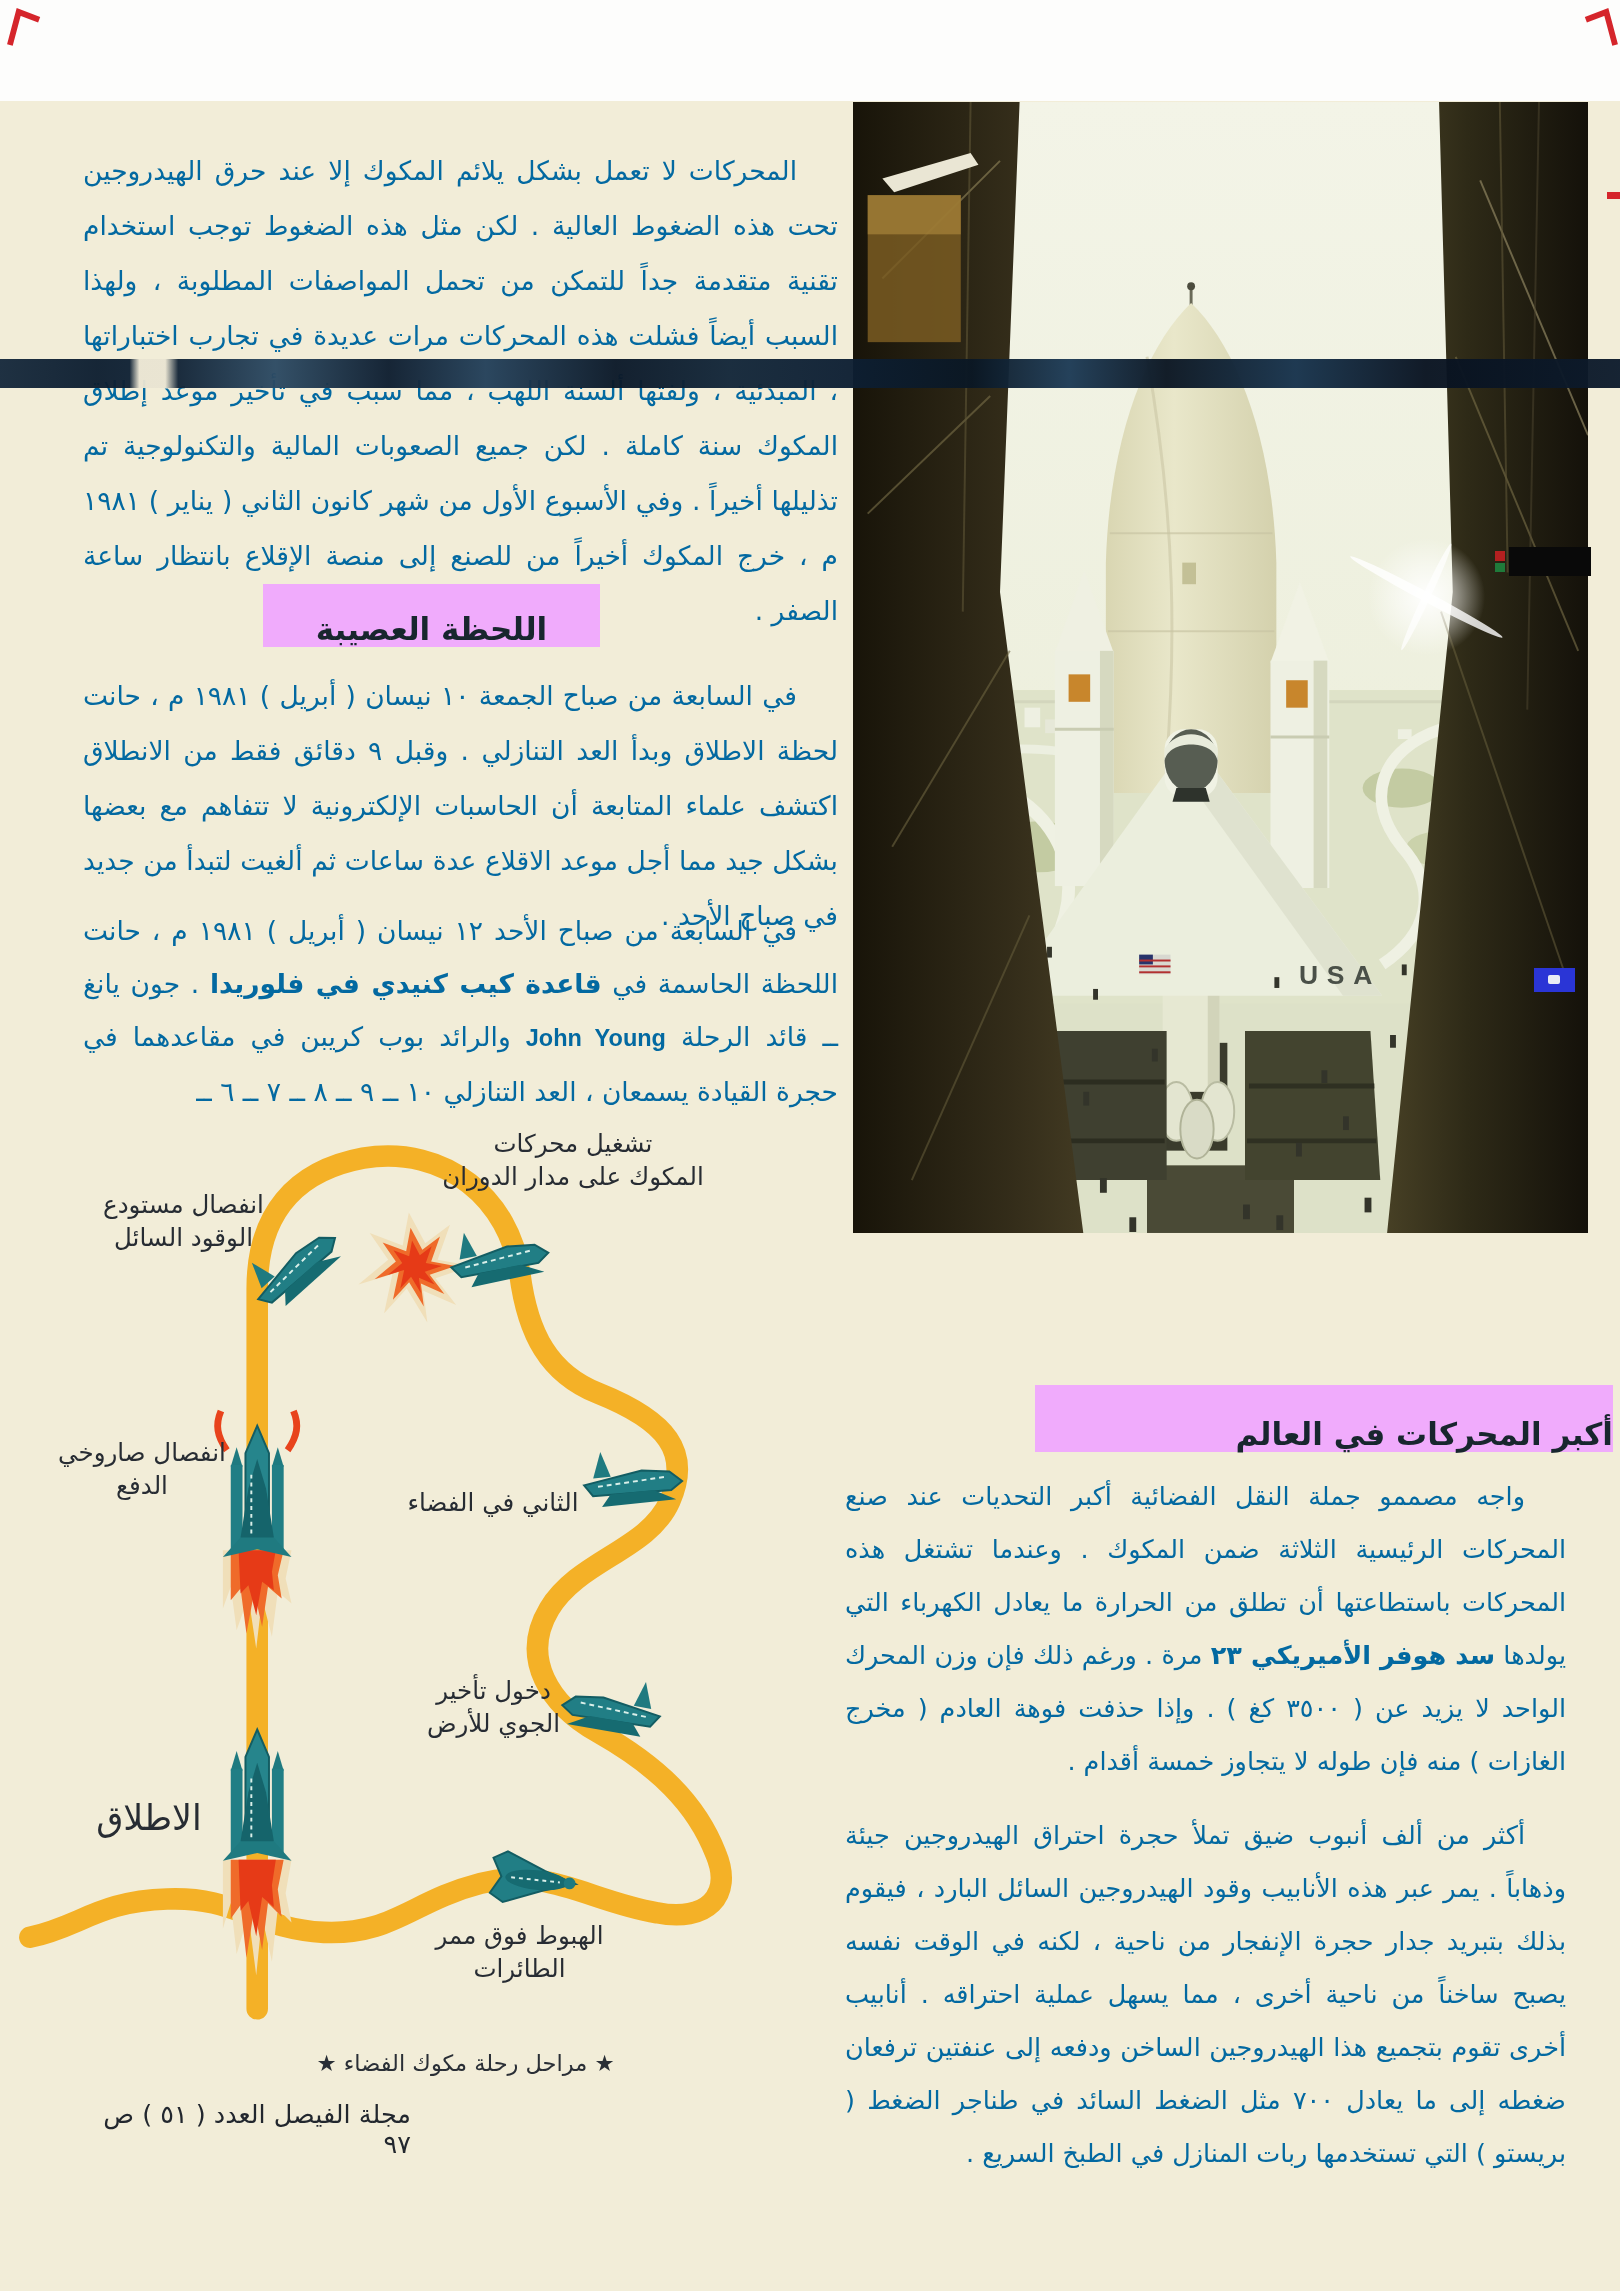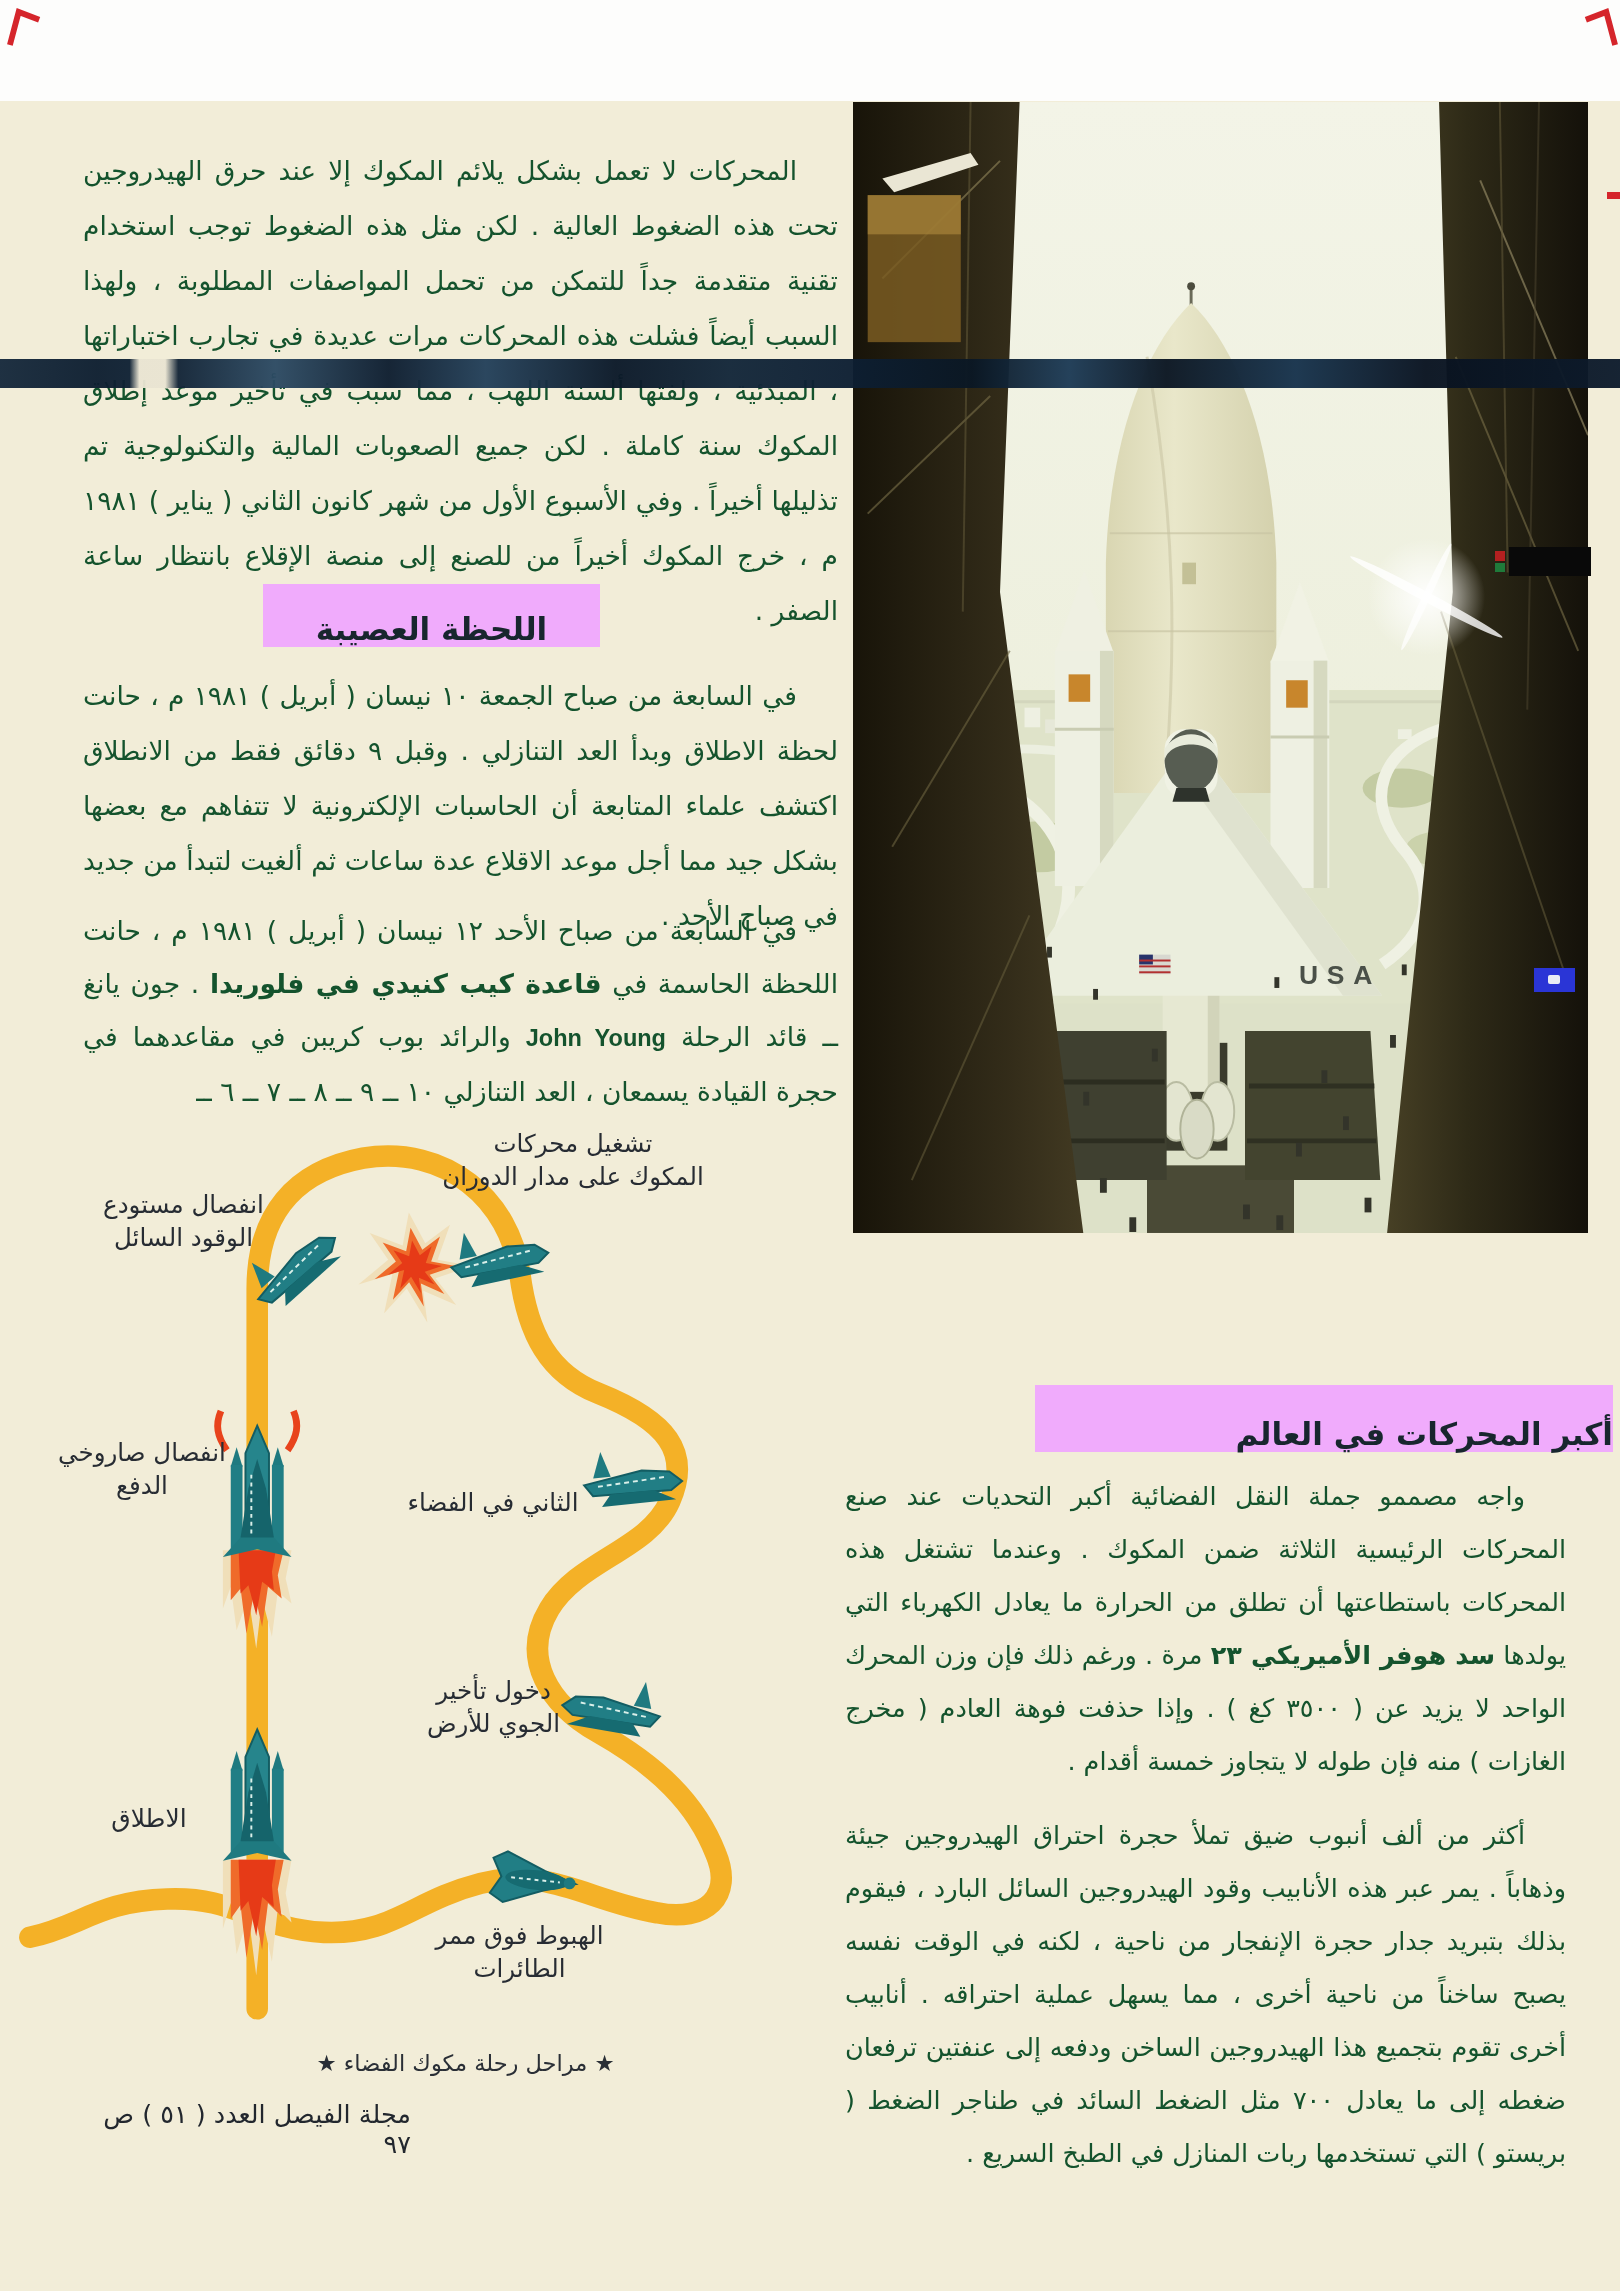--- a/index.html
+++ b/index.html
@@ -1,19 +1,19 @@
 <!DOCTYPE html>
 <html lang="ar"><head>
 <meta charset="utf-8">
 <style>
   html,body{margin:0;padding:0;background:#8a8a84;}
   .page{position:relative;width:1620px;height:2292px;margin:0 auto;background:#f2edd8;
         overflow:hidden;font-family:"DejaVu Sans",sans-serif;}
   .topband{position:absolute;left:0;top:0;width:1620px;height:101px;background:#fdfdfc;}
-  .txt{position:absolute;direction:rtl;text-align:justify;color:#14532d;
+  .txt{position:absolute;direction:rtl;text-align:justify;color:#0369a1;
        font-size:26.5px;line-height:55px;text-indent:41px;}
   .txt.rc{font-size:25.5px;line-height:53px;}
   .b{font-weight:bold;}
   .latin{direction:ltr;unicode-bidi:embed;font-family:"Liberation Sans",sans-serif;font-weight:bold;font-size:23.5px;}
   .hbox{position:absolute;background:#f0abfc;color:#18262e;font-weight:bold;
         font-size:31px;direction:rtl;display:flex;align-items:flex-end;}
   .hbox.center{justify-content:center;}
   .hbox.left{justify-content:flex-start;padding-left:42px;}
   .caption{position:absolute;direction:rtl;color:#2a2f36;font-size:22.5px;text-align:center;}
   .dlabel{position:absolute;direction:rtl;color:#272c33;font-size:24.5px;line-height:33px;
@@ -323,21 +323,21 @@
 
   <div class="dlabel" style="left:61px;top:1188px;width:245px">انفصال مستودع
 الوقود السائل</div>
   <div class="dlabel" style="left:421px;top:1127px;width:304px">تشغيل محركات
 المكوك على مدار الدوران</div>
   <div class="dlabel" style="left:49px;top:1436px;width:186px">انفصال صاروخي
 الدفع</div>
   <div class="dlabel" style="left:400px;top:1486px;width:186px">الثاني في الفضاء</div>
   <div class="dlabel" style="left:420px;top:1674px;width:147px">دخول تأخير
 الجوي للأرض</div>
-  <div class="dlabel" style="left:90px;top:1802px;width:118px;font-size:25px">الاطلاق</div>
+  <div class="dlabel" style="left:90px;top:1802px;width:118px;font-size:35px">الاطلاق</div>
   <div class="dlabel" style="left:387px;top:1919px;width:265px">الهبوط فوق ممر الطائرات</div>
 
   <div class="caption" style="left:245px;top:2050px;width:441px">★ مراحل رحلة مكوك الفضاء ★</div>
 
   <div class="footer" style="left:88px;top:2099px;width:323px;text-align:right">مجلة الفيصل العدد ( ٥١ ) ص ٩٧</div>
 
 </div>
 
 
 </body></html>

